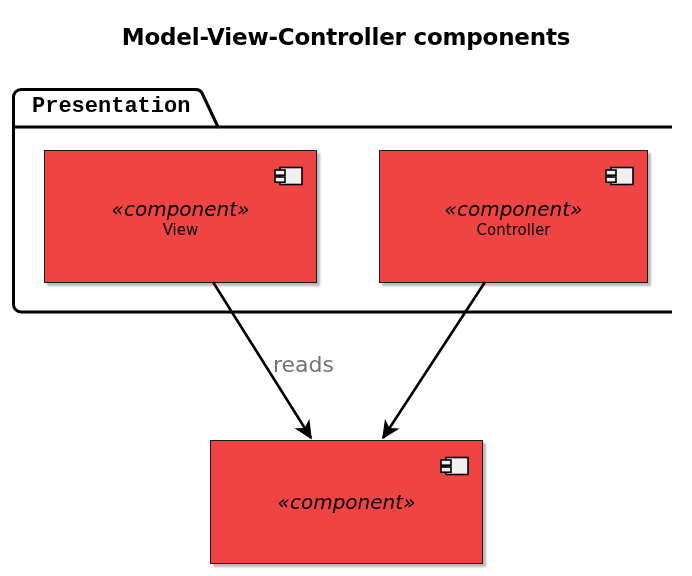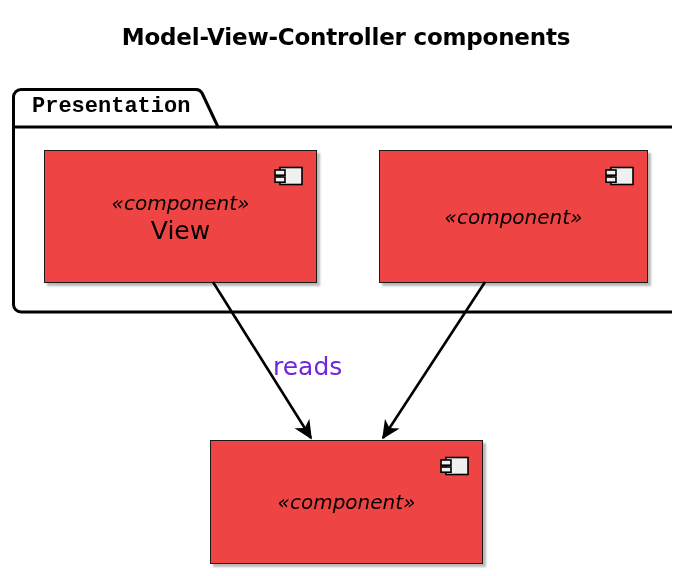--- a/index.html
+++ b/index.html
@@ -90,40 +90,40 @@
     display: block;
     font-family: "DejaVu Sans", sans-serif;
     font-style: italic;
     font-size: 20px;
     color: #000000;
     white-space: nowrap;
   }
   .component-name {
     display: block;
     font-family: "DejaVu Sans", sans-serif;
-    font-size: 25px;
+    font-size: 15px;
     color: #000000;
     white-space: nowrap;
     margin-top: 1px;
   }
 
   
   .connectors {
     position: absolute;
     left: 0;
     top: 0;
     width: 692px;
     height: 576px;
     pointer-events: none;
   }
   .edge-label {
     position: absolute;
     font-family: "DejaVu Sans", sans-serif;
-    font-size: 25px;
-    color: #6d28d9;
+    font-size: 22px;
+    color: #737373;
     white-space: nowrap;
     background: transparent;
   }
 </style>
 </head>
 <body>
 
 <div id="canvas">
 
   <div class="diagram-title">Model-View-Controller components</div>
@@ -160,20 +160,21 @@
   </div>
 
   <div class="component" style="left:379px; top:150px; width:269px; height:133px;">
     <svg class="component-icon" viewBox="0 0 30 22">
       <rect x="6" y="2.5" width="22" height="17" fill="#F0F0F0" stroke="#000000" stroke-width="1.6"></rect>
       <rect x="1" y="5" width="10" height="5.2" fill="#F0F0F0" stroke="#000000" stroke-width="1.6"></rect>
       <rect x="1" y="12" width="10" height="5.2" fill="#F0F0F0" stroke="#000000" stroke-width="1.6"></rect>
     </svg>
     <div class="component-text">
       <span class="stereotype">«component»</span>
+      <span class="component-name">Controller</span>
     </div>
   </div>
 
   <div class="component" style="left:210px; top:440px; width:273px; height:124px;">
     <svg class="component-icon" viewBox="0 0 30 22">
       <rect x="6" y="2.5" width="22" height="17" fill="#F0F0F0" stroke="#000000" stroke-width="1.6"></rect>
       <rect x="1" y="5" width="10" height="5.2" fill="#F0F0F0" stroke="#000000" stroke-width="1.6"></rect>
       <rect x="1" y="12" width="10" height="5.2" fill="#F0F0F0" stroke="#000000" stroke-width="1.6"></rect>
     </svg>
     <div class="component-text">

